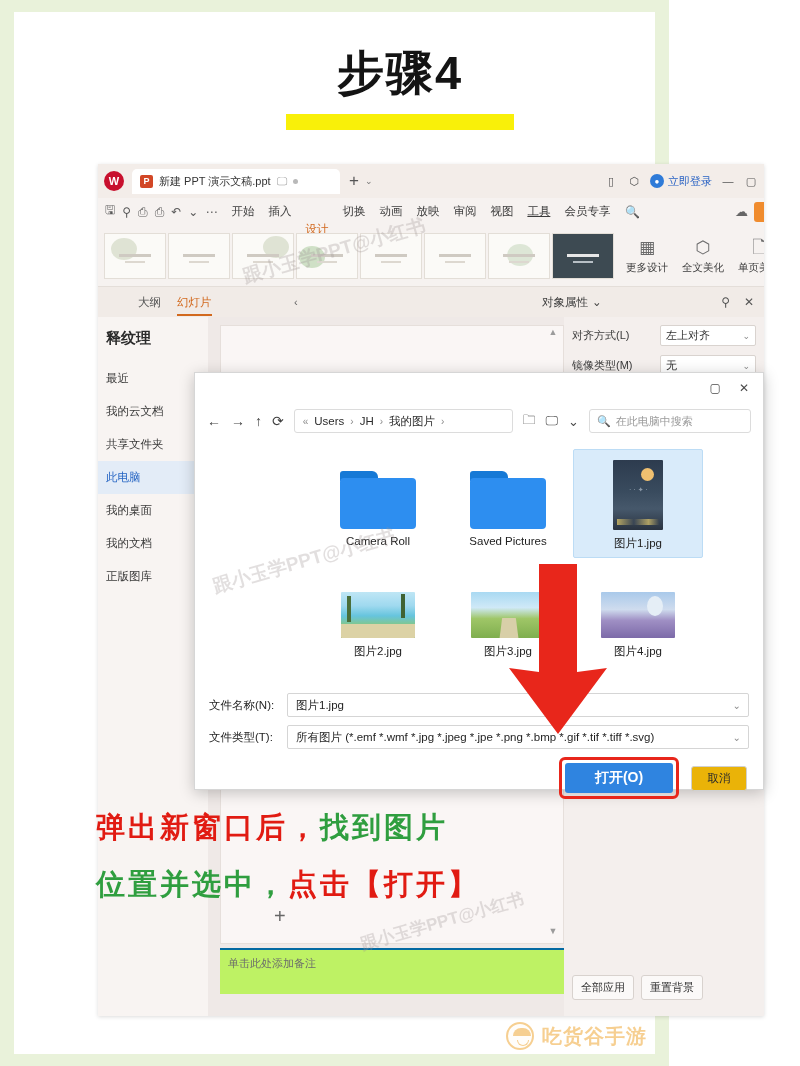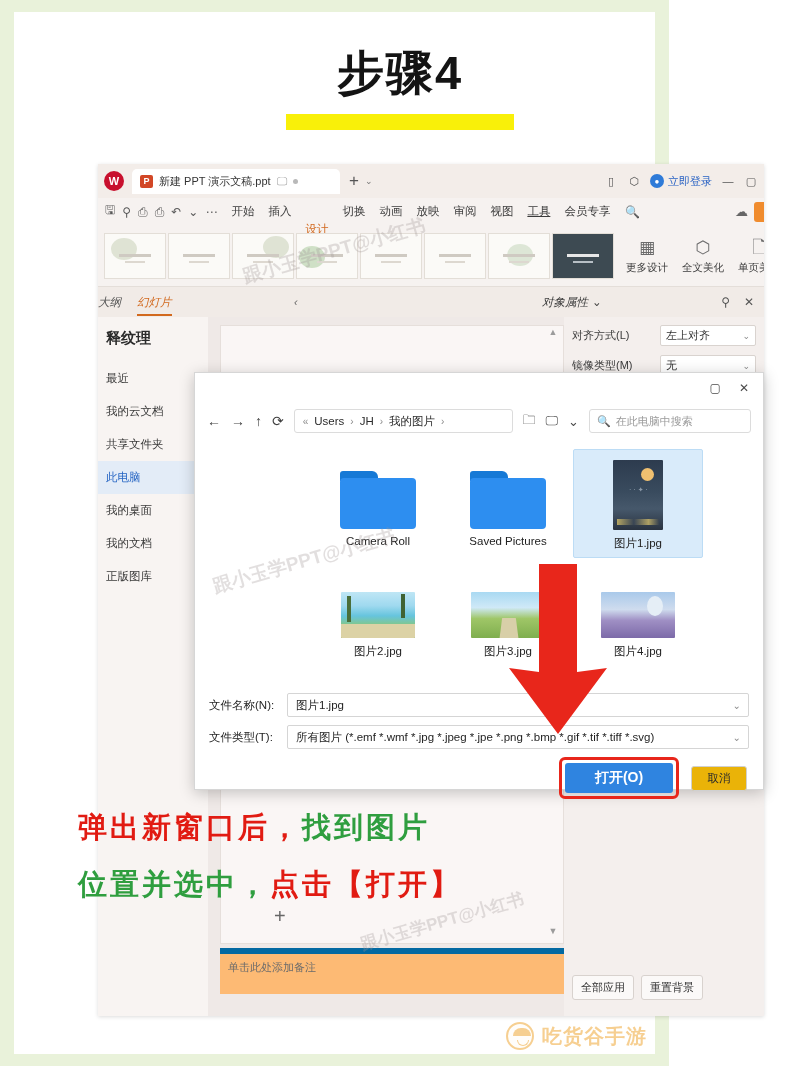--- a/index.html
+++ b/index.html
@@ -152,23 +152,22 @@
   .dbtn {
     width: 54px; text-align: center; font-size: 10.5px; color: #3c3c3c;
     line-height: 1.25;
   }
   .dbtn .gl { display:block; font-size: 17px; color:#6b6b6b; margin-bottom: 2px; }
 
   
   .panel-tabs {
     height: 30px; background: #f1ebe7;
     display:flex; align-items:center; gap:16px;
-    font-size: 11.5px; color:#555;
+    padding-left: 40px; font-size: 11.5px; color:#555;
     position: relative;
-    font-style: italic;
   }
   .panel-tabs .pt.active { color:#d2691e; position:relative;}
   .panel-tabs .pt.active::after{content:"";position:absolute;left:0;right:0;bottom:-6px;height:2px;background:#d2691e;}
   .collapse-caret { position:absolute; left:196px; font-size:11px; color:#666;}
   .obj-prop {
     position: absolute; left: 444px; display:flex; align-items:center; gap: 4px;
     font-size: 11.5px; color:#3c3c3c;
   }
   .obj-right { position:absolute; right: 10px; display:flex; gap:14px; color:#555; font-size:12px;}
 
@@ -190,21 +189,21 @@
     position:absolute; left:110px; right:0; top:0; bottom:0;
     background: #efe9e7;
   }
   .slide-canvas {
     position:absolute; left: 12px; right: 200px; top: 8px; bottom: 72px;
     background: #faf6f5;
     border: 1px solid #e6dfdb;
   }
   .note-bar {
     position:absolute; left:12px; right:200px; bottom:22px; height: 46px;
-    background:#fdba74; border-top:6px solid #0369a1;
+    background:#bef264; border-top:2px solid #0369a1;
     font-size: 11px; color:#6b6b6b; padding: 6px 8px;
   }
   .scroll-col {
     position:absolute; right:205px; top:10px; bottom: 80px; width:12px;
     display:flex; flex-direction:column; align-items:center; justify-content:space-between;
     color:#9b9b9b; font-size:9px;
   }
   .plus-slide { position:absolute; left: 66px; bottom: 88px; font-size: 20px; color:#666;}
 
   
@@ -309,21 +308,21 @@
     border:1px solid #d0d0d0; background:#eab308; color:#2b2b2b;
     font-size: 11.5px; width: 56px; height: 25px; border-radius:3px;
     display:flex; align-items:center; justify-content:center;
   }
 
   
   .red-arrow { position:absolute; left: 489px; top: 552px; z-index: 60; }
 
   
   .caption {
-    position:absolute; left: 64px; width: 690px;
+    position:absolute; left: 82px; width: 690px;
     font-size: 29px; font-weight: bold; letter-spacing: 3px;
     z-index: 70;
   }
   .cap1 { top: 796px; }
   .cap2 { top: 853px; }
   .cap-red { color:#e11b12; }
   .cap-green { color:#2f9e3f; }
 
   
   .wm {

